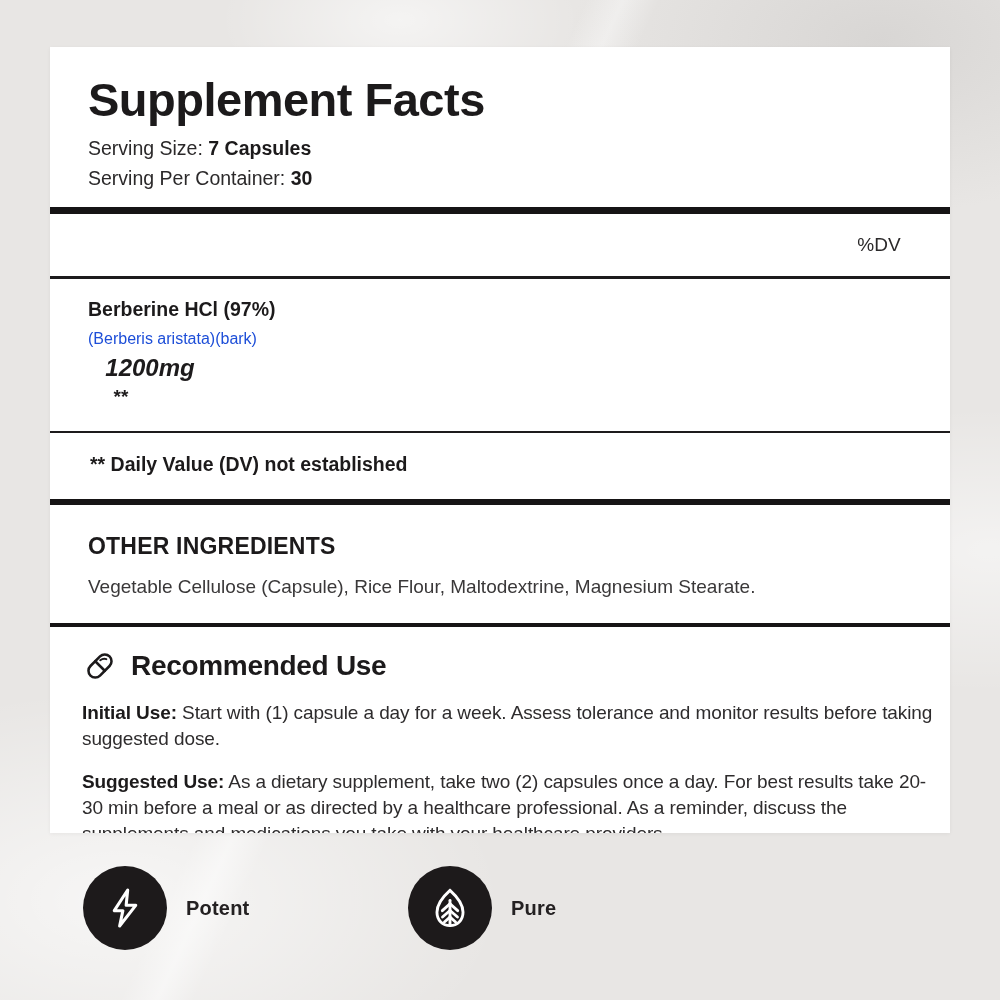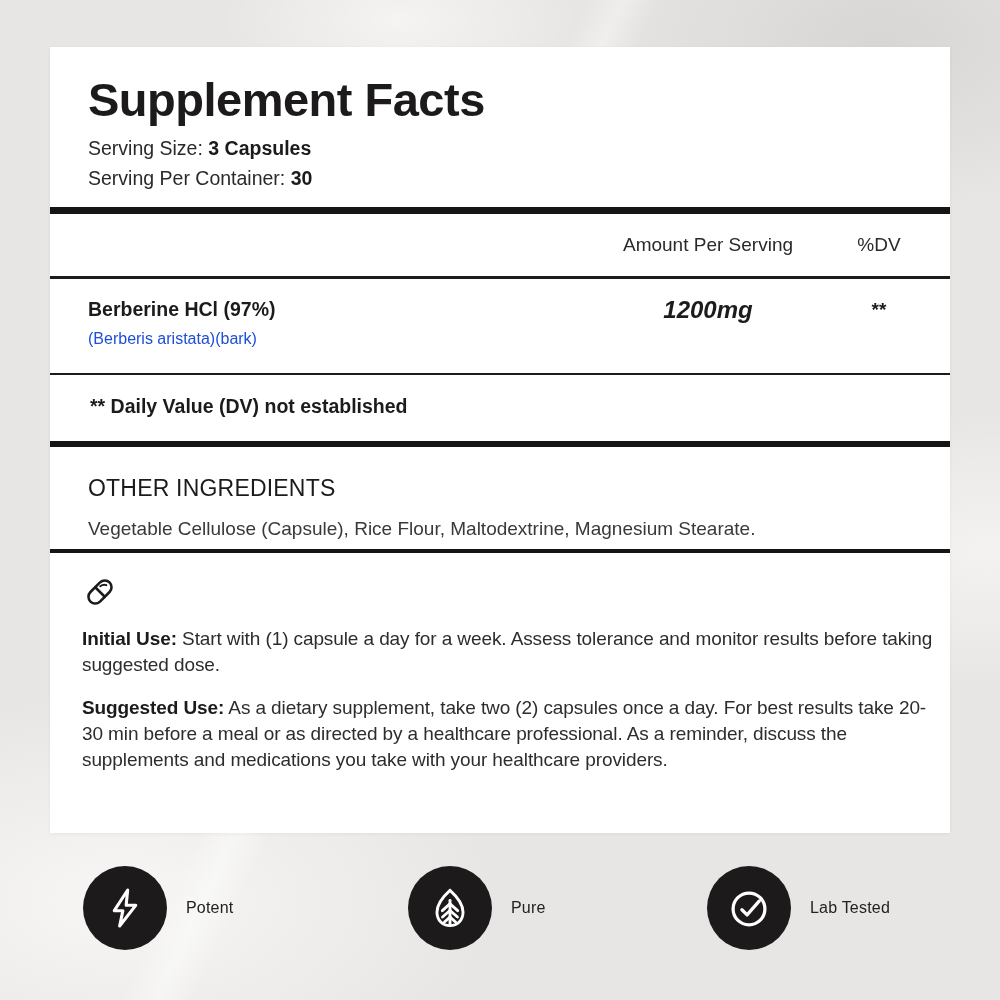--- a/index.html
+++ b/index.html
@@ -52,45 +52,45 @@
   .bar-thick2  { height: 6px;   background: #161415; }
   .bar-medium  { height: 4px;   background: #161415; }
   .rule-thin   { height: 2.5px; background: #1d1b1c; }
 
   .facts-grid-row { display: flex; align-items: center; }
   .col-name   { flex: 1; padding-left: 38px; }
   .col-amount { width: 200px; text-align: center; }
   .col-dv     { width: 142px; text-align: center; }
 
   .table-head { height: 62px; font-size: 19px; color: #2b292a; }
-  .ingredient-row { padding: 16px 0 20px 0; align-items: flex-start; }
+  .ingredient-row { padding: 16px 0 20px 0; align-items: flex-start; flex-direction: column; }
   .ingredient-name { font-size: 19.5px; line-height: 29px; font-weight: 700; color: #1c1a1b; }
   .ingredient-sub  { font-size: 16px; line-height: 29px; color: #1d4ed8; }
   .ingredient-amount { font-size: 24px; line-height: 29px; font-weight: 700; font-style: italic; }
   .ingredient-dv     { font-size: 19px; line-height: 29px; font-weight: 700; }
 
   .dv-note {
     padding: 18px 8px 22px 40px;
     font-size: 19.5px;
     line-height: 26px;
     font-weight: 700;
     color: #1c1a1b;
   }
 
   .oi-heading {
     margin-top: 26px;
     font-size: 23px;
     line-height: 30px;
-    font-weight: 400;
+    font-weight: 700;
     letter-spacing: 0.2px;
     color: #1c1a1b;
   }
   .oi-text {
     margin-top: 12px;
-    margin-bottom: 7px;
+    margin-bottom: 23px;
     font-size: 19px;
     line-height: 27px;
     color: #3a3839;
   }
 
   .rec-section { padding-left: 32px; padding-right: 12px; }
   .rec-head {
     margin-top: 20px;
     display: flex; align-items: center; gap: 13px;
     height: 38px;
@@ -119,51 +119,50 @@
     display: flex; align-items: center; gap: 19px;
   }
   .badge-circle {
     width: 84px; height: 84px;
     border-radius: 50%;
     background: #1d1a1b;
     display: flex; align-items: center; justify-content: center;
     flex: 0 0 auto;
   }
   .badge-label {
-    font-size: 16px;
-    font-weight: 400;
+    font-size: 20px;
+    font-weight: 700;
     color: #242122;
     letter-spacing: 0.2px;
   }
   .badge-1 { left: 83px; }
   .badge-2 { left: 408px; }
   .badge-3 { left: 707px; }
 </style>
 </head>
 <body>
 
 <div class="stage">
 
   <div class="card">
 
     <div class="pad">
       <h1 class="facts-title">Supplement Facts</h1>
       <div class="serving-line">
-        <span>Serving Size: </span><b>3 Capsules</b>
+        <span>Serving Size: </span><b>7 Capsules</b>
       </div>
       <div class="serving-line">
         <span>Serving Per Container: </span><b>30</b>
       </div>
     </div>
 
     <div class="bar-thick"></div>
 
     <div class="facts-grid-row table-head">
       <div class="col-name"></div>
-      <div class="col-amount">Amount Per Serving</div>
       <div class="col-dv">%DV</div>
     </div>
 
     <div class="rule-thin"></div>
 
     <div class="facts-grid-row ingredient-row">
       <div class="col-name">
         <div class="ingredient-name">Berberine HCl (97%)</div>
         <div class="ingredient-sub">(Berberis aristata)(bark)</div>
       </div>
@@ -188,20 +187,21 @@
       <div class="rec-head">
         <span class="pill-wrap">
           <svg width="36" height="36" viewBox="0 0 24 24" fill="none">
             <g transform="rotate(-45 12 12)" stroke="#1c1a1b" stroke-width="1.7" stroke-linecap="round">
               <rect x="3" y="7.5" width="18" height="9" rx="4.5"></rect>
               <line x1="12" y1="7.5" x2="12" y2="16.5"></line>
               <path d="M14.8 9.4 Q17.3 9.8 18.2 11.8" stroke-width="1.3" fill="none"></path>
             </g>
           </svg>
         </span>
+        <span class="rec-title">Recommended Use</span>
       </div>
       <p class="rec-para first"><b>Initial Use:</b><span> Start with (1) capsule a day for a week. Assess tolerance and monitor results before taking suggested dose.</span></p>
       <p class="rec-para second"><b>Suggested Use:</b><span> As a dietary supplement, take two (2) capsules once a day. For best results take 20-30 min before a meal or as directed by a healthcare professional. As a reminder,  discuss the supplements and medications you take with your healthcare providers.</span></p>
     </div>
 
   </div>
 
   <div class="badge badge-1">
     <div class="badge-circle">
       <svg width="46" height="46" viewBox="0 0 24 24" fill="none">
@@ -220,23 +220,14 @@
         <line x1="12" y1="9.8" x2="16" y2="13.4"></line>
         <line x1="12" y1="13.3" x2="8.1" y2="16.7"></line>
         <line x1="12" y1="13.3" x2="15.9" y2="16.7"></line>
         <line x1="12" y1="16.8" x2="9.1" y2="19.3"></line>
         <line x1="12" y1="16.8" x2="14.9" y2="19.3"></line>
       </svg>
     </div>
     <span class="badge-label">Pure</span>
   </div>
 
-  <div class="badge badge-3">
-    <div class="badge-circle">
-      <svg width="46" height="46" viewBox="0 0 24 24" fill="none" stroke="#ffffff" stroke-width="1.7" stroke-linecap="round" stroke-linejoin="round">
-        <circle cx="12" cy="12.5" r="8.3"></circle>
-        <path d="M8.3 12.9 L11 15.6 L17.4 8.3" fill="none"></path>
-      </svg>
-    </div>
-    <span class="badge-label">Lab Tested</span>
-  </div>
 
 </div>
 
 </body></html>

